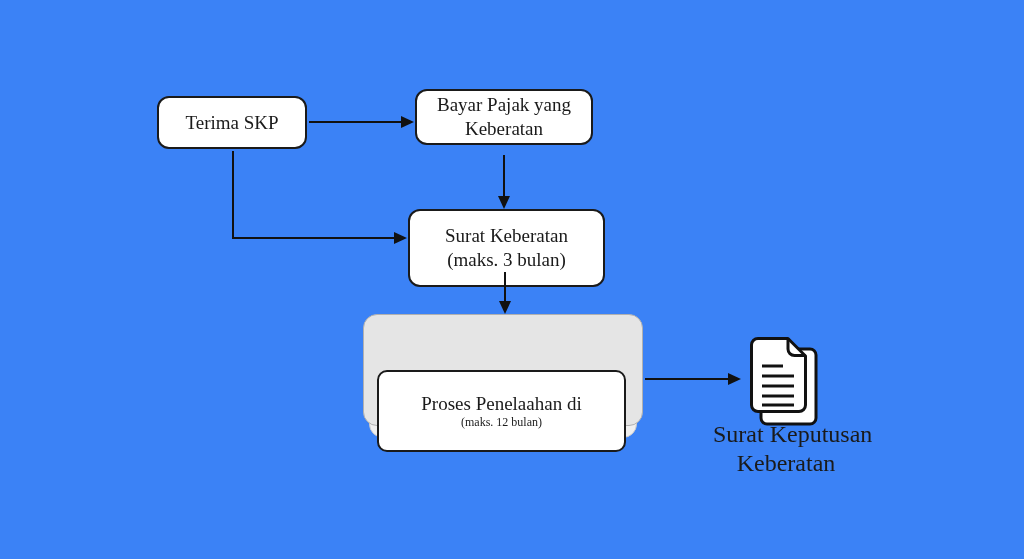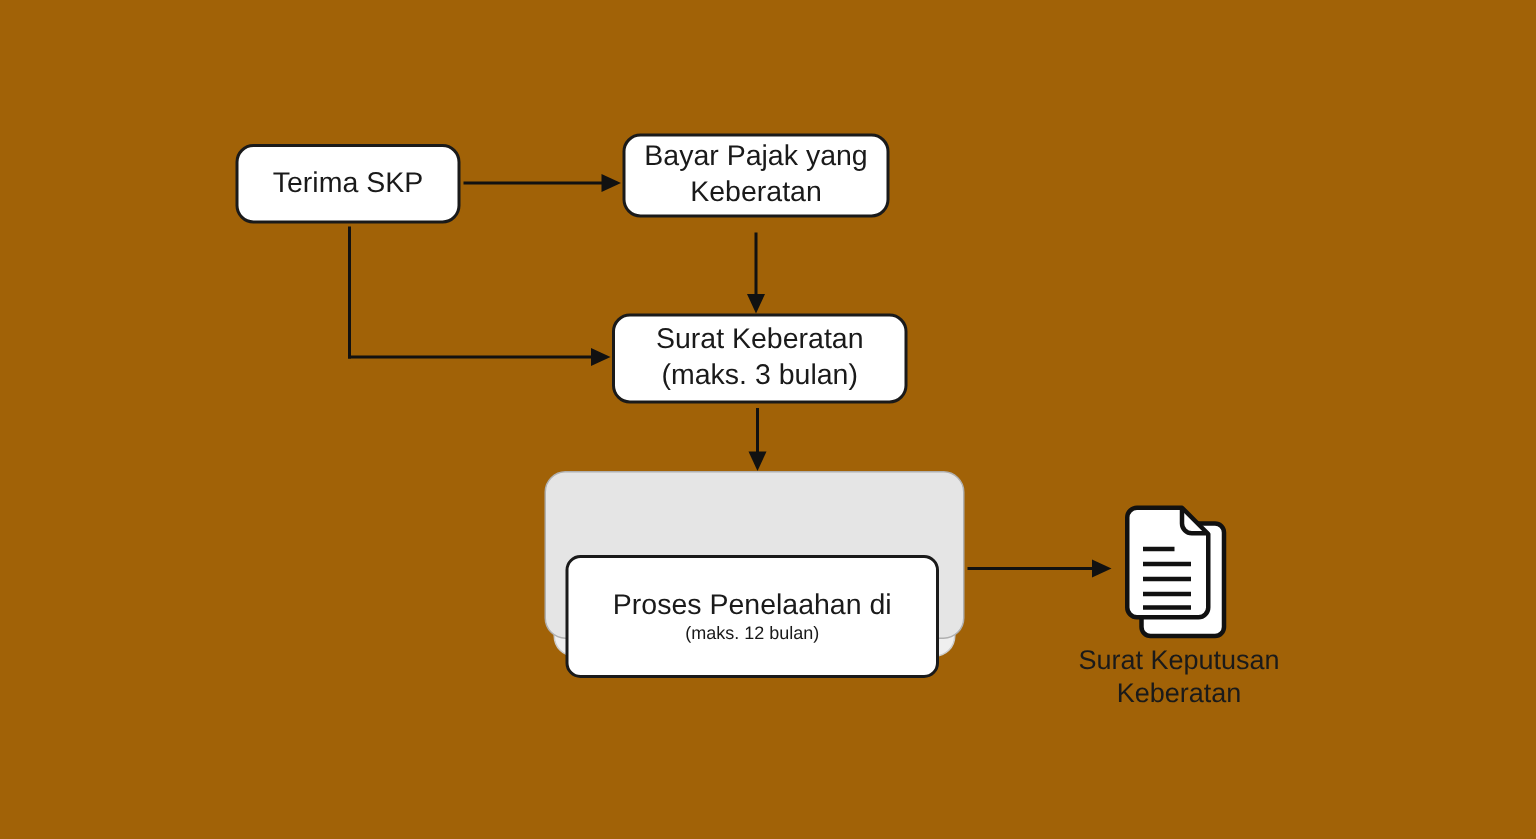--- a/index.html
+++ b/index.html
@@ -4,22 +4,22 @@
 <style>
   html, body {
     margin: 0;
     padding: 0;
     background: #ffffff;
   }
   .canvas {
     position: relative;
     width: 1024px;
     height: 559px;
-    background: #a16207;
-    font-family: Liberation Sans, sans-serif;
+    background: #3b82f6;
+    font-family: Liberation Serif, serif;
     color: #1a1a1a;
     overflow: hidden;
   }
   
   .node {
     position: absolute;
     box-sizing: border-box;
     background: #ffffff;
     border: 2px solid #1a1a1a;
     border-radius: 12px;
@@ -29,21 +29,21 @@
     justify-content: center;
     text-align: center;
     line-height: 1.24;
     font-size: 19px;
   }
   .node span { display: block; white-space: nowrap; }
   .node .small { font-size: 12px; }
 
   #node-terima   { left: 157px; top:  96px; width: 150px; height: 53px; }
   #node-bayar    { left: 415px; top:  89px; width: 178px; height: 56px; }
-  #node-surat    { left: 408px; top: 209px; width: 197px; height: 60px; }
+  #node-surat    { left: 408px; top: 209px; width: 197px; height: 78px; }
 
   
   .stack-back {
     position: absolute;
     left: 369px; top: 330px; width: 268px; height: 108px;
     box-sizing: border-box;
     background: #efefef;
     border: 1.5px solid #cccccc;
     border-radius: 14px;
   }
@@ -70,23 +70,23 @@
     position: absolute; width: 0; height: 0;
     border-left: 6px solid transparent;
     border-right: 6px solid transparent;
     border-top: 13px solid #111111;
   }
 
   
   .doc-icon { position: absolute; left: 748px; top: 336px; }
   .doc-caption {
     position: absolute;
-    left: 713px; top: 430px; width: 146px;
+    left: 713px; top: 420px; width: 146px;
     text-align: center;
-    font-size: 18px;
+    font-size: 24px;
     line-height: 1.22;
   }
   .doc-caption span { display: block; white-space: nowrap; }
 </style>
 </head>
 <body>
 
 <div class="canvas">
 
   <div class="node" id="node-terima">

